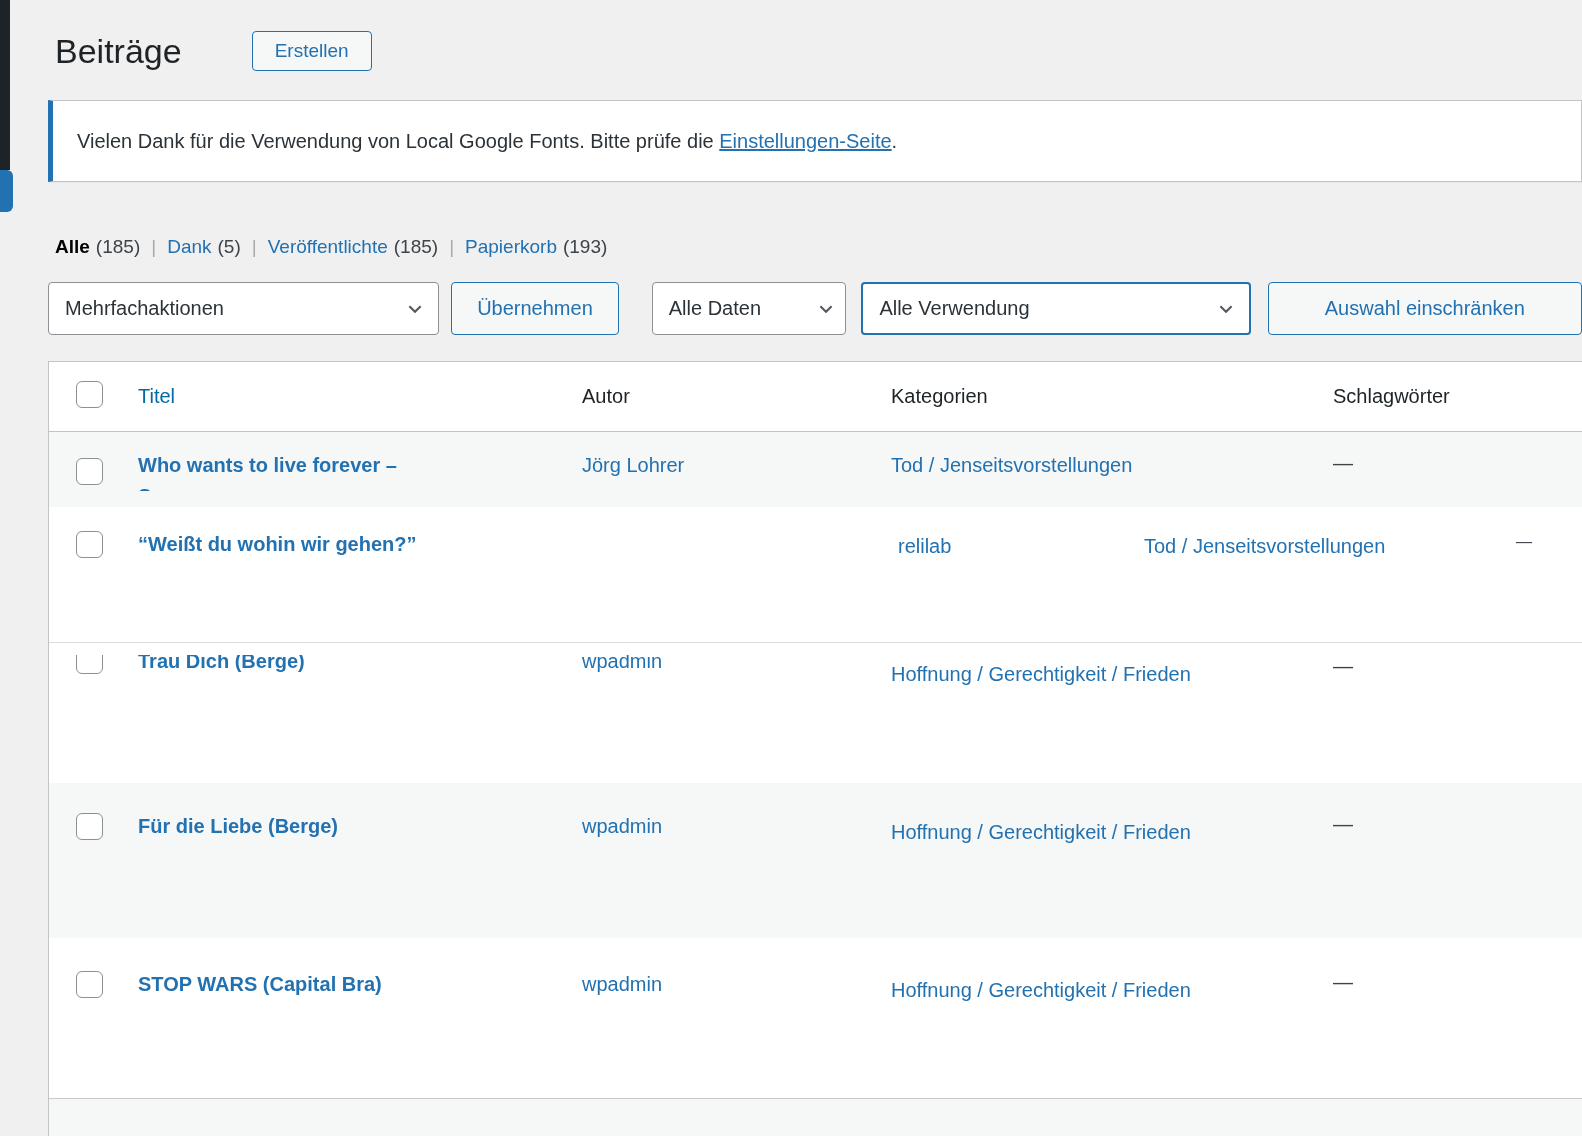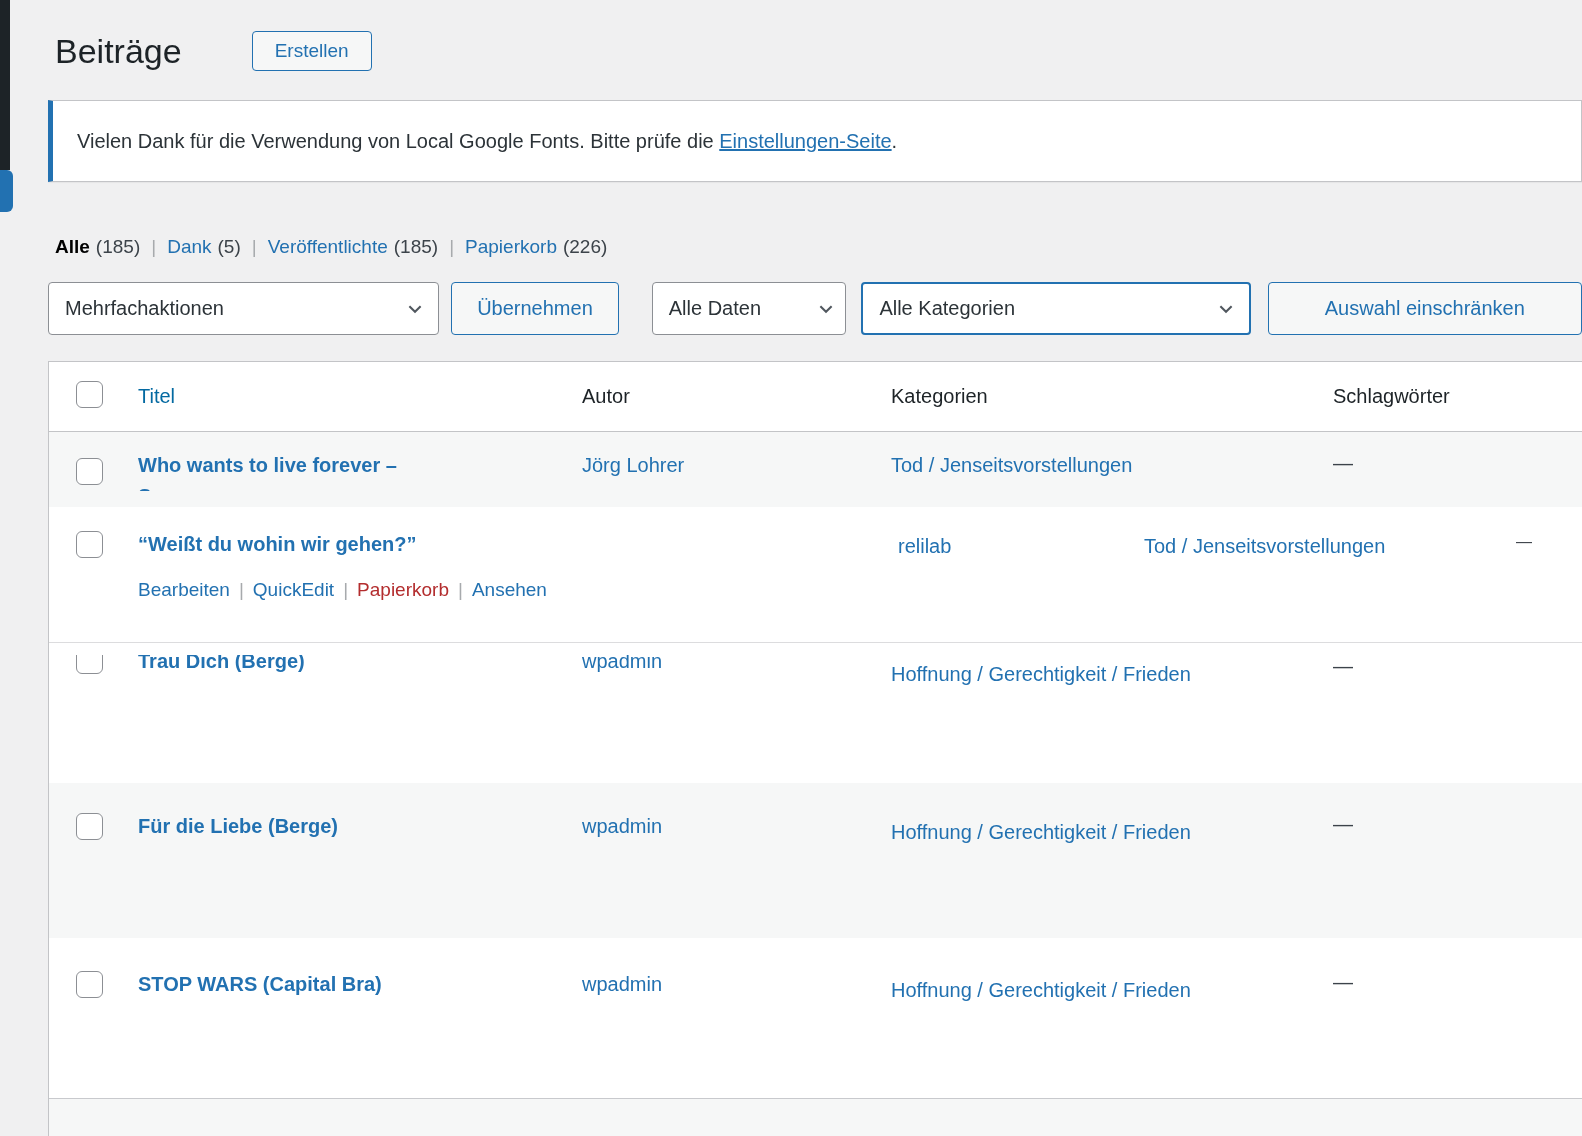--- a/index.html
+++ b/index.html
@@ -134,21 +134,21 @@
     <p><span>Vielen Dank für die Verwendung von Local Google Fonts. Bitte prüfe die </span><a href="#">Einstellungen-Seite</a><span>.</span></p>
   </div>
 
   <ul class="subsubsub">
     <li><span class="current">Alle</span><span class="count">(185)</span></li>
     <li class="sep">|</li>
     <li><a href="#">Dank</a><span class="count">(5)</span></li>
     <li class="sep">|</li>
     <li><a href="#">Veröffentlichte</a><span class="count">(185)</span></li>
     <li class="sep">|</li>
-    <li><a href="#">Papierkorb</a><span class="count">(226)</span></li>
+    <li><a href="#">Papierkorb</a><span class="count">(193)</span></li>
   </ul>
 
   <div class="tablenav">
     <div class="select select-bulk">
       <span>Mehrfachaktionen</span>
       <span class="chev">
         <svg width="18" height="18" viewBox="0 0 16 16">
             <path d="M3 5.5l5 5 5-5" fill="none" stroke="#50575e" stroke-width="1.8"></path>
           </svg>
       </span>
@@ -156,21 +156,21 @@
     <button class="btn btn-apply">Übernehmen</button>
     <div class="select select-dates">
       <span>Alle Daten</span>
       <span class="chev">
         <svg width="18" height="18" viewBox="0 0 16 16">
             <path d="M3 5.5l5 5 5-5" fill="none" stroke="#50575e" stroke-width="1.8"></path>
           </svg>
       </span>
     </div>
     <div class="select select-cats">
-      <span>Alle Kategorien</span>
+      <span>Alle Verwendung</span>
       <span class="chev">
         <svg width="18" height="18" viewBox="0 0 16 16">
             <path d="M3 5.5l5 5 5-5" fill="none" stroke="#50575e" stroke-width="1.8"></path>
           </svg>
       </span>
     </div>
     <button class="btn btn-filter">Auswahl einschränken</button>
   </div>
 
   <div class="posts-table">
@@ -192,23 +192,20 @@
           </div>
       </div>
       <div class="cell cell-autor"><a href="#" class="table-link">Jörg Lohrer</a></div>
       <div class="cell cell-kat"><a href="#" class="table-link">Tod / Jenseitsvorstellungen</a></div>
       <div class="cell cell-tags">—</div>
     </div>
 
     <div class="row2">
       <span class="cb"></span>
       <a href="#" class="bold-link t">“Weißt du wohin wir gehen?”</a>
-      <div class="actions">
-        <a href="#">Bearbeiten</a><span class="sep">|</span><a href="#">QuickEdit</a><span class="sep">|</span><a href="#" class="trash">Papierkorb</a><span class="sep">|</span><a href="#">Ansehen</a>
-      </div>
       <a href="#" class="table-link extra">relilab</a>
       <a href="#" class="table-link cat">Tod / Jenseitsvorstellungen</a>
       <span class="dash">—</span>
     </div>
 
     <div class="grid-row row row3">
       <div class="cell">
         <div class="clip clip-cb"><span class="cb"></span></div>
       </div>
       <div class="cell cell-title">

